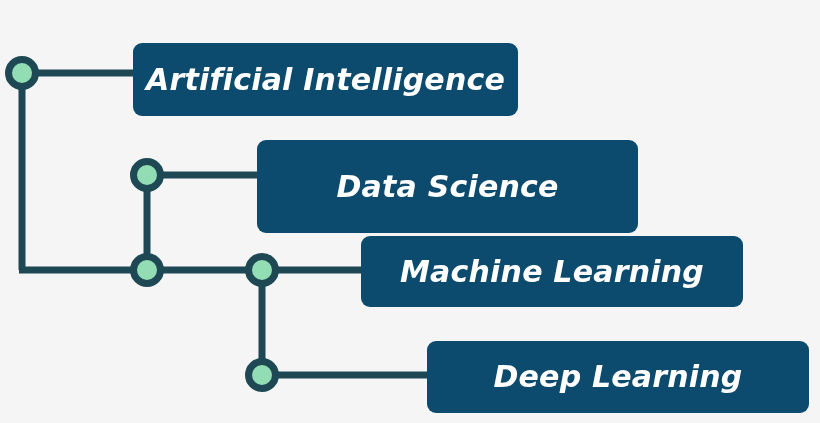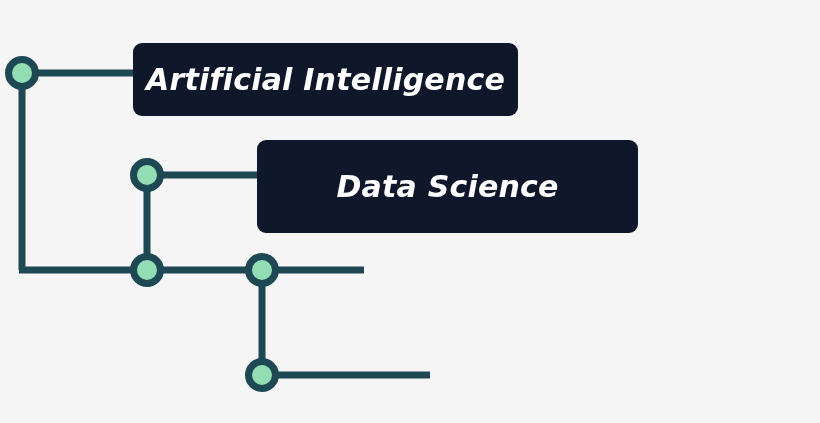--- a/index.html
+++ b/index.html
@@ -26,21 +26,21 @@
     width: 820px;
     height: 423px;
   }
   .node-box {
     position: absolute;
     box-sizing: border-box;
     border-radius: 9px;
     display: flex;
     align-items: center;
     justify-content: center;
-    background: #0f172a;
+    background: #0c4a6e;
     z-index: 3;
   }
   .node-box-label {
     color: #ffffff;
     font-family: "DejaVu Sans", sans-serif;
     font-style: italic;
     font-weight: bold;
     font-size: 30px;
     letter-spacing: 0.2px;
     white-space: nowrap;
@@ -89,15 +89,21 @@
   </svg>
 
   <div class="node-box" id="box-ai">
     <span class="node-box-label">Artificial Intelligence</span>
   </div>
 
   <div class="node-box" id="box-ds">
     <span class="node-box-label">Data Science</span>
   </div>
 
+  <div class="node-box" id="box-ml">
+    <span class="node-box-label">Machine Learning</span>
+  </div>
 
+  <div class="node-box" id="box-dl">
+    <span class="node-box-label">Deep Learning</span>
+  </div>
 
 </div>
 
 </body></html>

